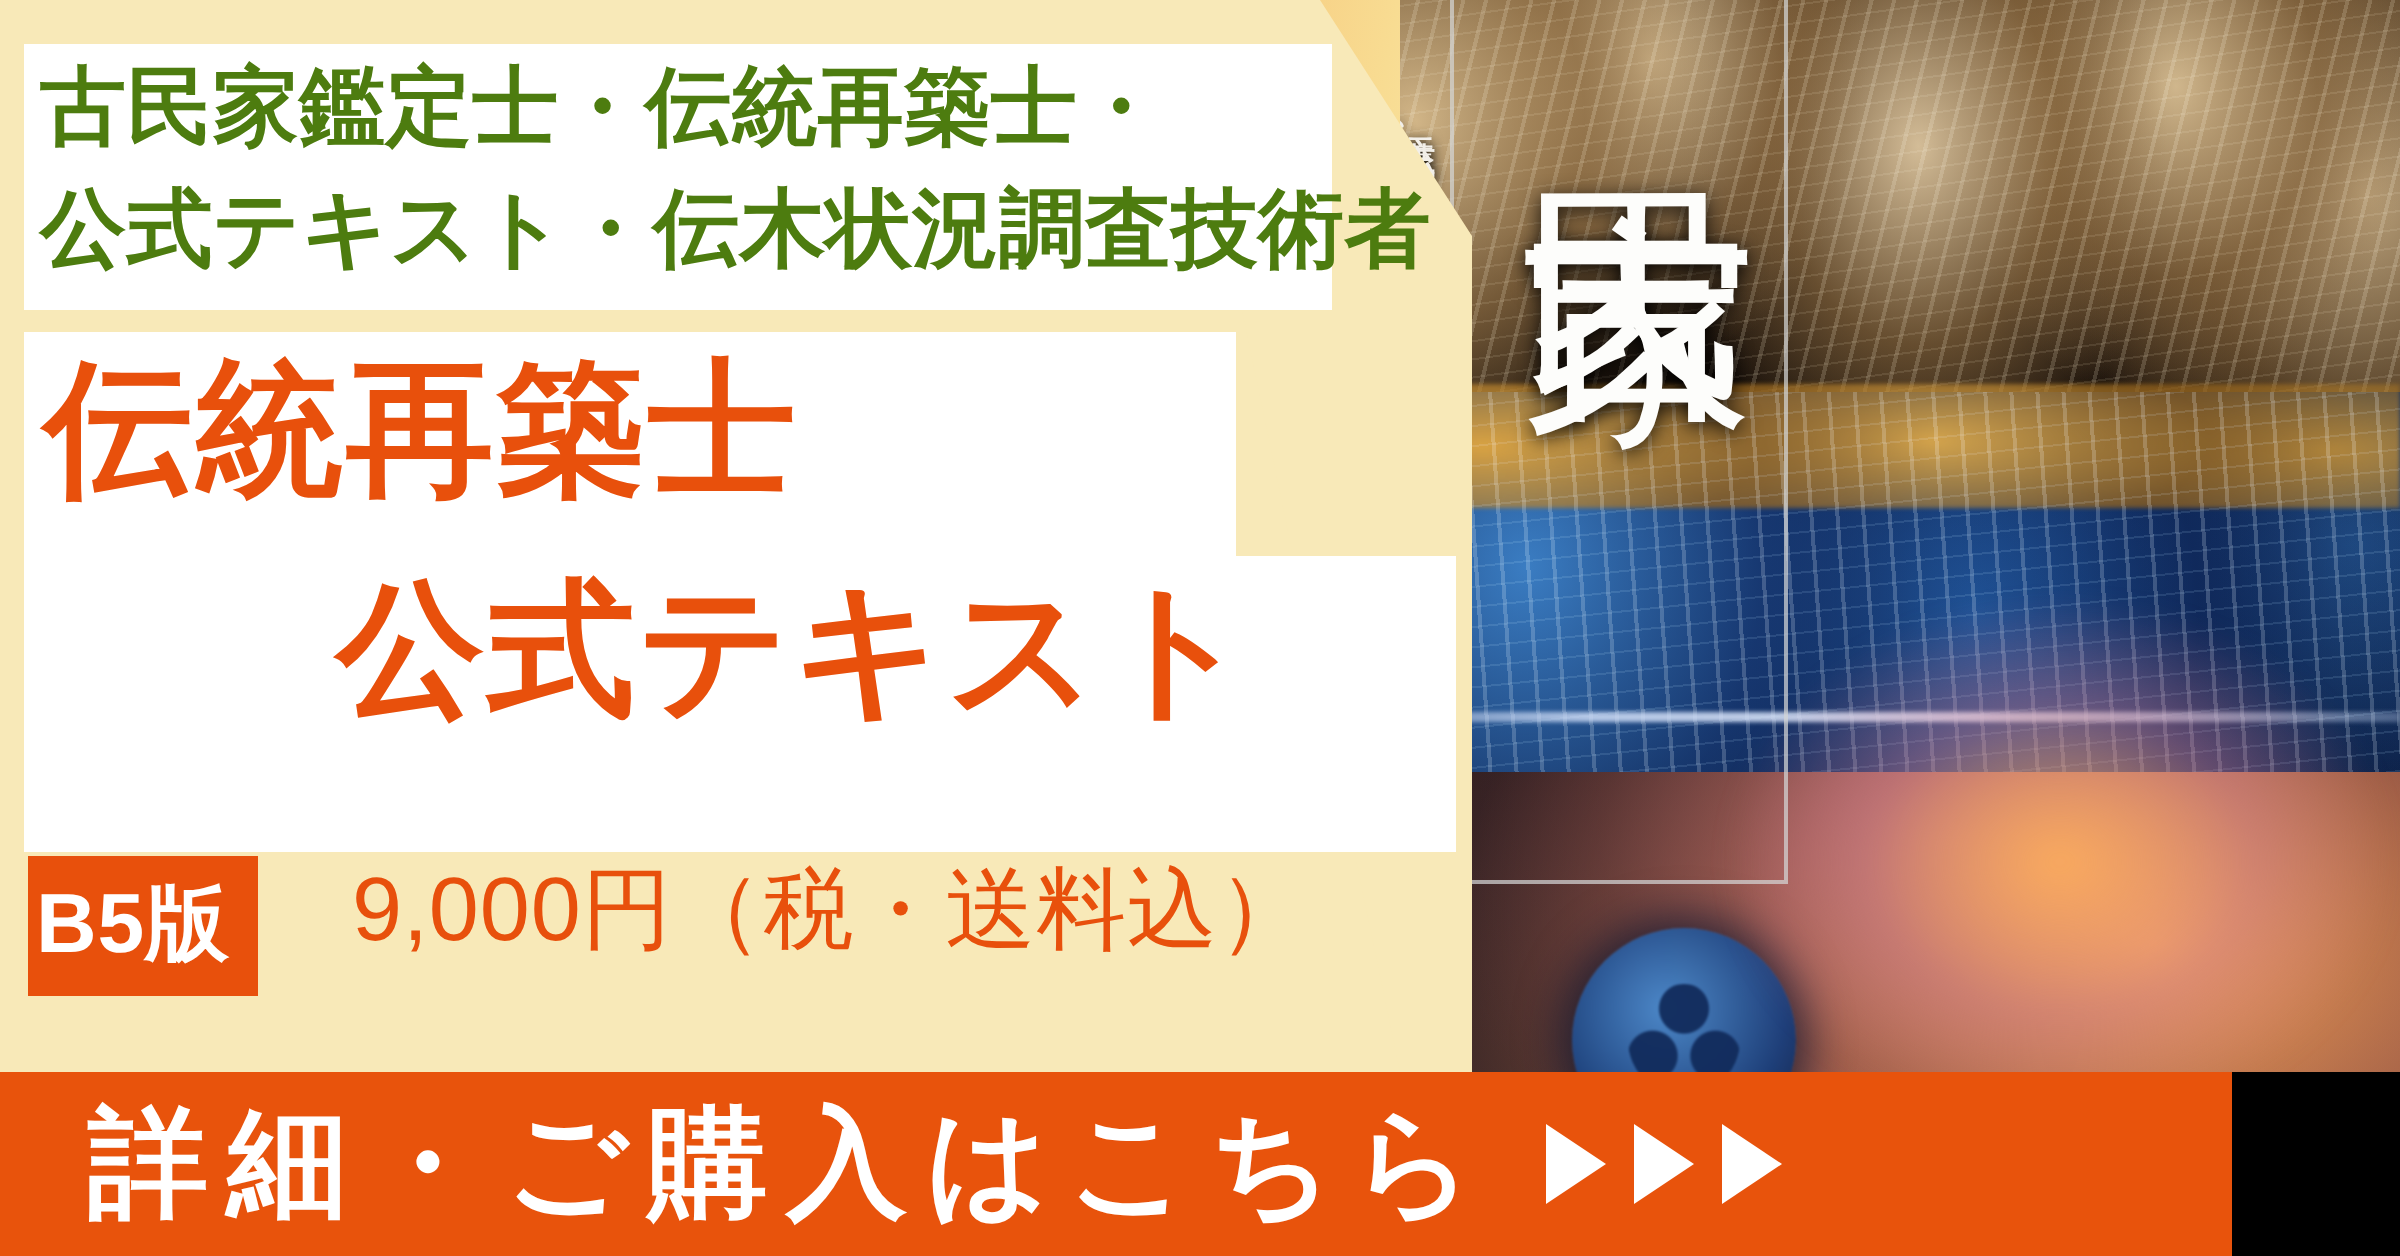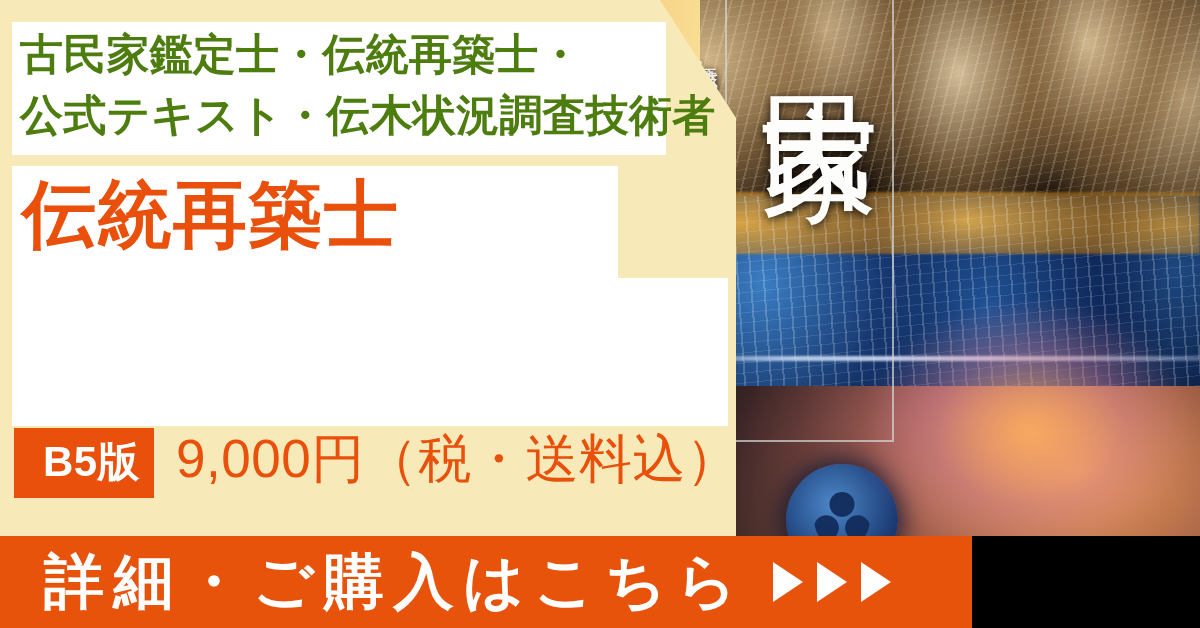--- a/index.html
+++ b/index.html
@@ -175,35 +175,35 @@
     color:#e8500c;font-weight:700;
     font-size:74px;line-height:1;letter-spacing:.02em;
     white-space:nowrap;
   }
 
   
   .badge{
     position:absolute;left:14px;top:428px;
     background:#e8500c;color:#ffffff;
     font-size:42px;font-weight:700;line-height:1;
-    padding:13px 14px 15px 29px;
+    padding:13px 14px 15px 4px;
     letter-spacing:.01em;
     white-space:nowrap;
   }
   .price{
     position:absolute;left:176px;top:432px;
     color:#e8500c;
-    font-size:53px;line-height:1;font-weight:400;
+    font-size:45px;line-height:1;font-weight:400;
     letter-spacing:.01em;
     white-space:nowrap;
   }
 
   
   .cta{
-    position:absolute;left:0;bottom:0;width:972px;height:92px;
+    position:absolute;left:0;bottom:0;width:1116px;height:92px;
     background:#e8530c;
     display:flex;align-items:center;
   }
   .cta-text{
     color:#ffffff;
     font-size:60px;font-weight:700;line-height:1;
     letter-spacing:.16em;
     margin-left:44px;
     white-space:nowrap;
   }
@@ -243,20 +243,21 @@
   <div class="panel panel-head"></div>
   <div class="panel panel-main-a"></div>
   <div class="panel panel-main-b"></div>
 
   <div class="head-text">
     <span class="head-line">古民家鑑定士・伝統再築士・</span>
     <span class="head-line">公式テキスト・伝木状況調査技術者</span>
   </div>
 
   <div class="main-line-1">伝統再築士</div>
+  <div class="main-line-2">公式テキスト</div>
 
   <div class="badge">B5版</div>
   <div class="price">9,000円（税・送料込）</div>
 
   <div class="cta">
     <div class="cta-text">詳細・ご購入はこちら</div>
     <div class="cta-arrows">
       <span class="arrow"></span>
       <span class="arrow"></span>
       <span class="arrow"></span>

